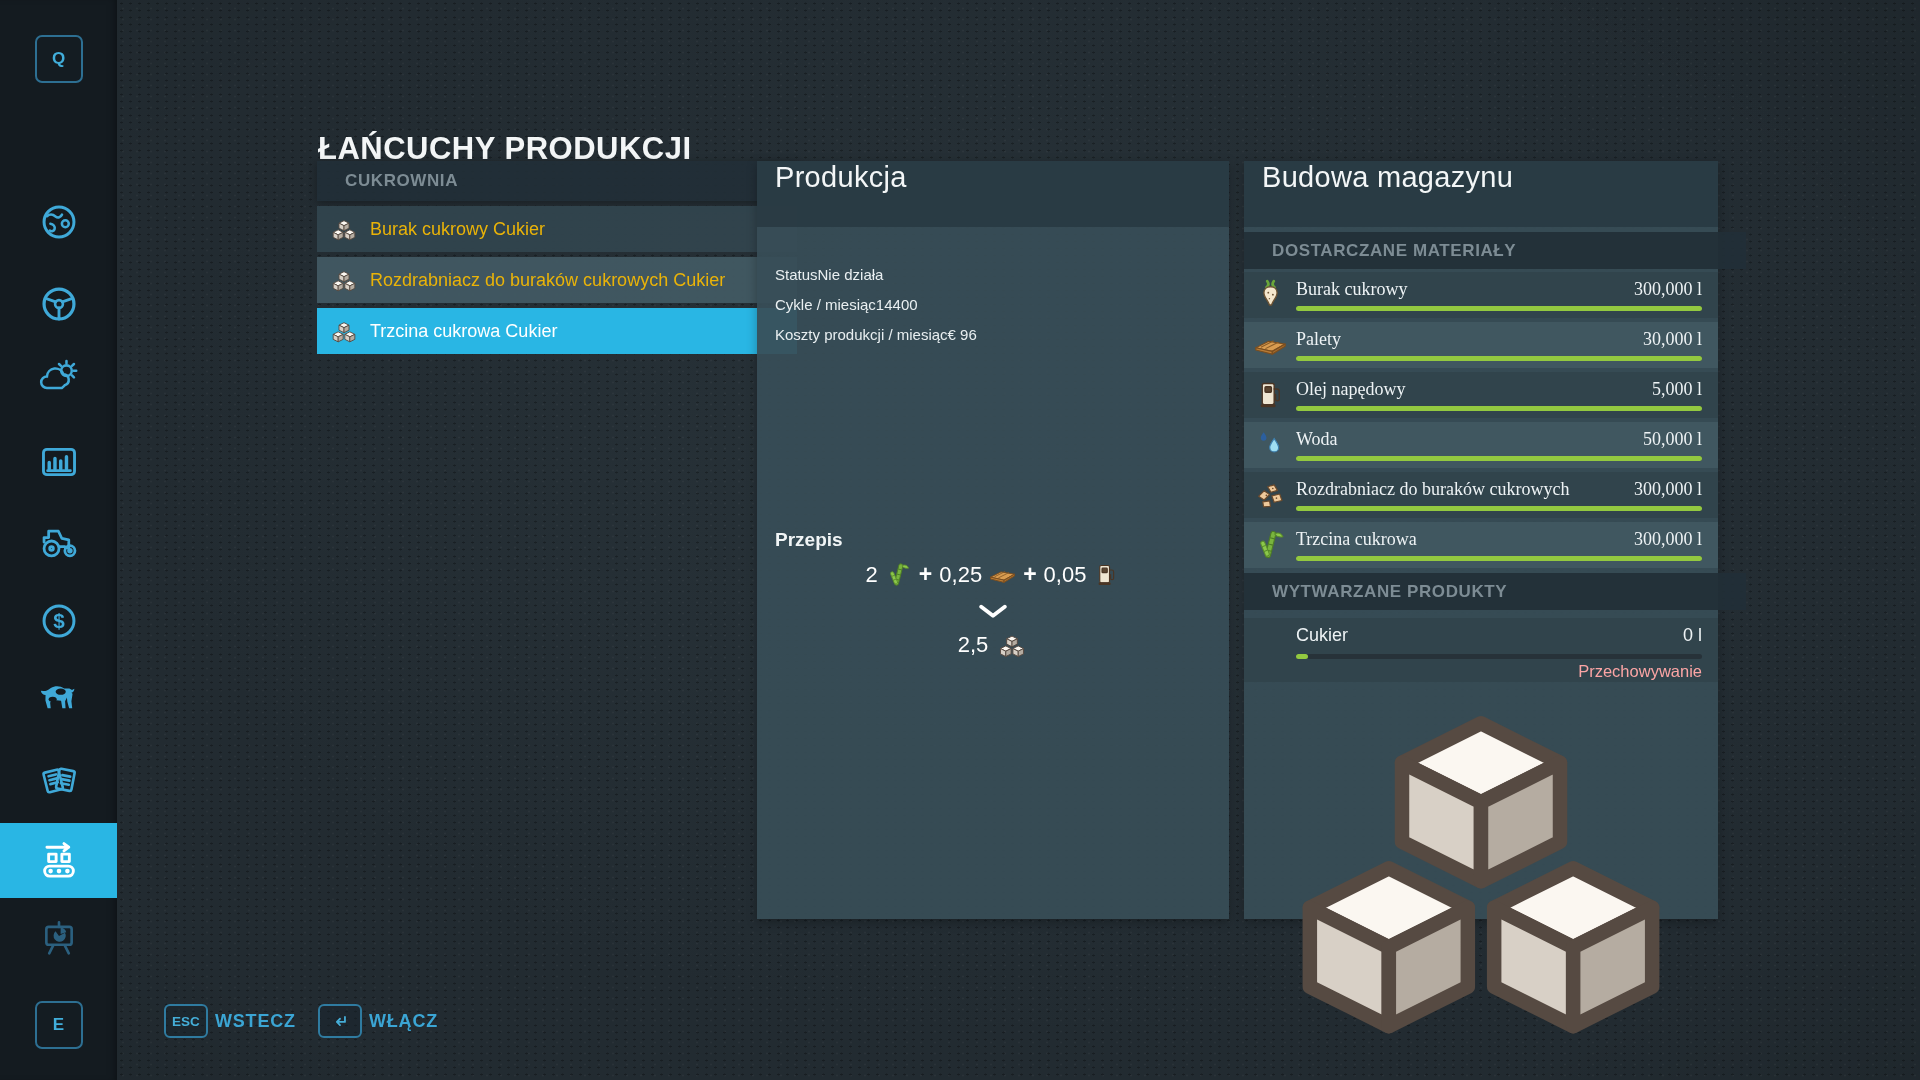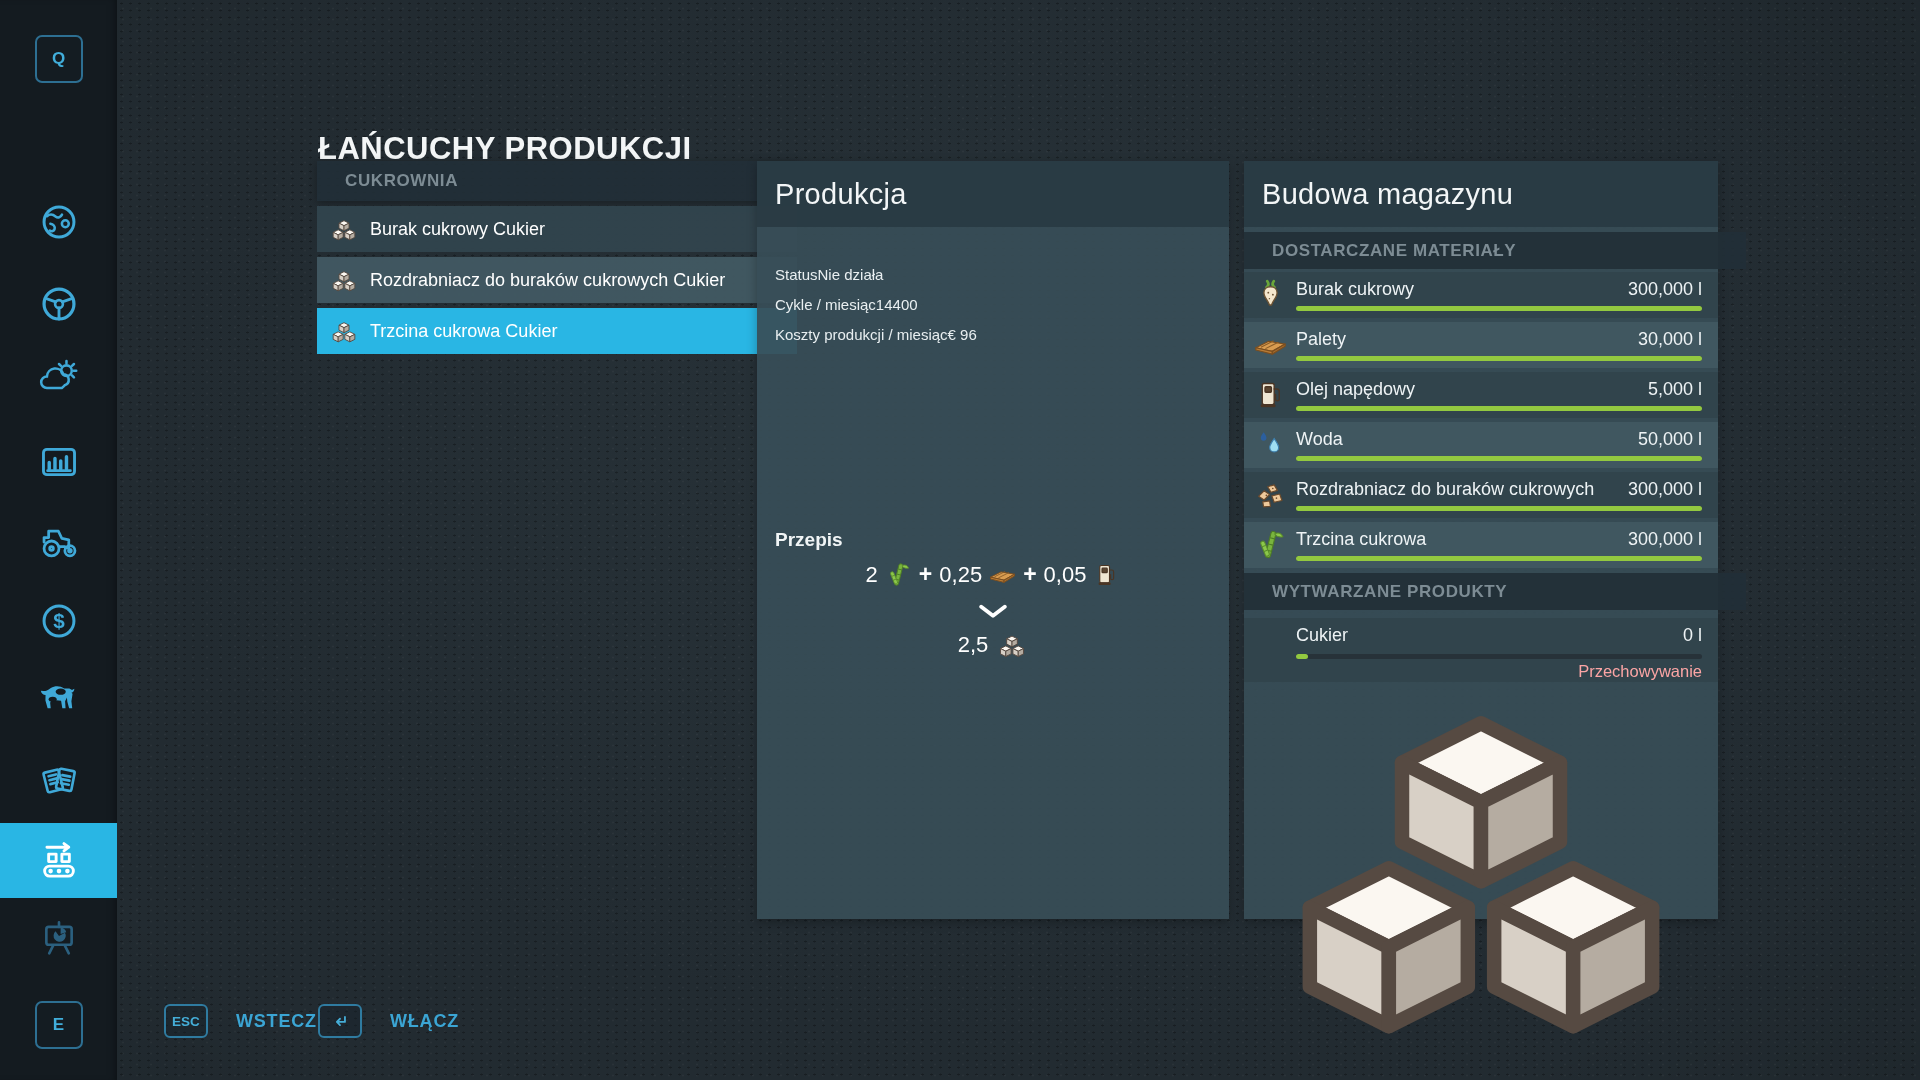--- a/index.html
+++ b/index.html
@@ -28,30 +28,30 @@
   .side-item:nth-of-type(1){top:196px}.side-item:nth-of-type(2){top:278px}
   .side-item:nth-of-type(3){top:351px}.side-item:nth-of-type(4){top:436px}
   .side-item:nth-of-type(5){top:515px}.side-item:nth-of-type(6){top:595px}
   .side-item:nth-of-type(7){top:674px}.side-item:nth-of-type(8){top:755px}
   .side-item:nth-of-type(9){top:823px}.side-item:nth-of-type(10){top:913px}
   
   .page-title{position:absolute;left:318px;top:110px;color:#f3f6f7;font-size:31px;
     font-weight:600;letter-spacing:.5px;}
   
   .panel{position:absolute;background:rgba(56,77,87,.93);box-shadow:0 3px 10px rgba(0,0,0,.28);}
-  .panel-header{background:rgba(41,58,67,.95);display:flex;align-items:center;}
+  .panel-header{background:rgba(41,58,67,.95);display:flex;}
   .panel-title{color:#f3f6f7;font-size:29px;font-weight:400;padding-left:18px;letter-spacing:.3px;}
   .section-bar{background:rgba(34,47,55,.92);color:#7d8c94;font-weight:bold;font-size:17px;
     letter-spacing:.6px;display:flex;align-items:center;padding-left:28px;}
   .icon svg{display:block;}
   
   .prod-list{position:absolute;left:317px;top:161px;width:480px;}
   .prod-list .section-bar{height:40px;box-shadow:0 2px 8px rgba(0,0,0,.3);}
   .list-row{height:46px;margin-top:5px;display:flex;align-items:center;gap:11px;
-    padding-left:12px;background:rgba(50,69,78,.95);color:#ffffff;font-size:18px;
+    padding-left:12px;background:rgba(50,69,78,.95);color:#eab308;font-size:18px;
     white-space:nowrap;overflow:hidden;cursor:pointer;}
   .list-row .icon svg{width:30px;height:30px;}
   .list-row.hover{background:rgba(66,88,98,.96);}
   .list-row.selected{background:#29b6e4;color:#ffffff;}
   
   .prod-panel{left:757px;top:161px;width:472px;height:758px;}
   .prod-panel .panel-header{height:66px;}
   .kv-rows{position:absolute;left:0;top:98px;width:100%;}
   .kv-row{display:flex;padding:0 18px;height:30px;
     align-items:center;color:#e9eff1;font-size:15px;}
@@ -64,35 +64,35 @@
   .recipe-out{position:absolute;left:0;top:468px;width:100%;display:flex;align-items:center;
     justify-content:center;gap:8px;color:#fff;font-size:22px;}
   .recipe-out .icon svg{width:32px;height:32px;}
   
   .store-panel{left:1244px;top:161px;width:474px;height:758px;}
   .store-panel .panel-header{height:66px;}
   .store-panel .section-bar{position:absolute;left:0;width:100%;height:37px;}
   .bar-materials{top:71px;}
   .bar-products{top:412px;}
   .mat-list{position:absolute;left:0;top:111px;width:100%;}
-  .mat-row{position:relative;height:46px;margin-bottom:4px;background:rgba(49,67,76,.95);}
+  .mat-row{position:relative;height:46px;margin-bottom:4px;background:rgba(49,67,76,.95);font-family:Liberation Serif, serif;}
   .mat-row.alt{background:rgba(65,87,97,.95);}
   .mat-row .icon{position:absolute;left:10px;top:6px;}
   .mat-row .icon svg{width:33px;height:33px;}
   .mat-name{position:absolute;left:52px;top:7px;color:#eef3f5;font-size:18px;white-space:nowrap;}
   .mat-value{position:absolute;right:16px;top:7px;color:#eef3f5;font-size:18px;}
   .mat-bar{position:absolute;left:52px;right:16px;bottom:7px;height:5px;border-radius:3px;
     background:#273239;}
   .mat-fill{height:100%;border-radius:3px;background:#93c940;}
   .prod-row{position:relative;height:64px;margin-top:4px;background:rgba(49,67,76,.95);}
   .prod-row .mat-bar{bottom:auto;top:36px;}
   .prod-note{position:absolute;right:16px;top:44px;color:#fca5a5;font-size:16.5px;}
   .prod-list-wrap{position:absolute;left:0;top:453px;width:100%;}
   
-  .footer-btn{position:absolute;display:flex;align-items:center;gap:28px;cursor:pointer;}
+  .footer-btn{position:absolute;display:flex;align-items:center;gap:7px;cursor:pointer;}
   .footer-key{min-width:28px;height:30px;padding:0 6px;border:2px solid #2f7ba0;border-radius:6px;
     color:#45aed8;font-size:13.5px;font-weight:bold;display:flex;align-items:center;
     justify-content:center;background:rgba(22,35,44,.4);}
   .footer-label{color:#3ba5d4;font-size:18px;font-weight:bold;letter-spacing:.8px;}
   .fb-back{left:164px;top:1004px;}
   .fb-activate{left:318px;top:1004px;}
   .footer-key svg{width:18px;height:18px;}
 </style>
 </head>
 <body>

